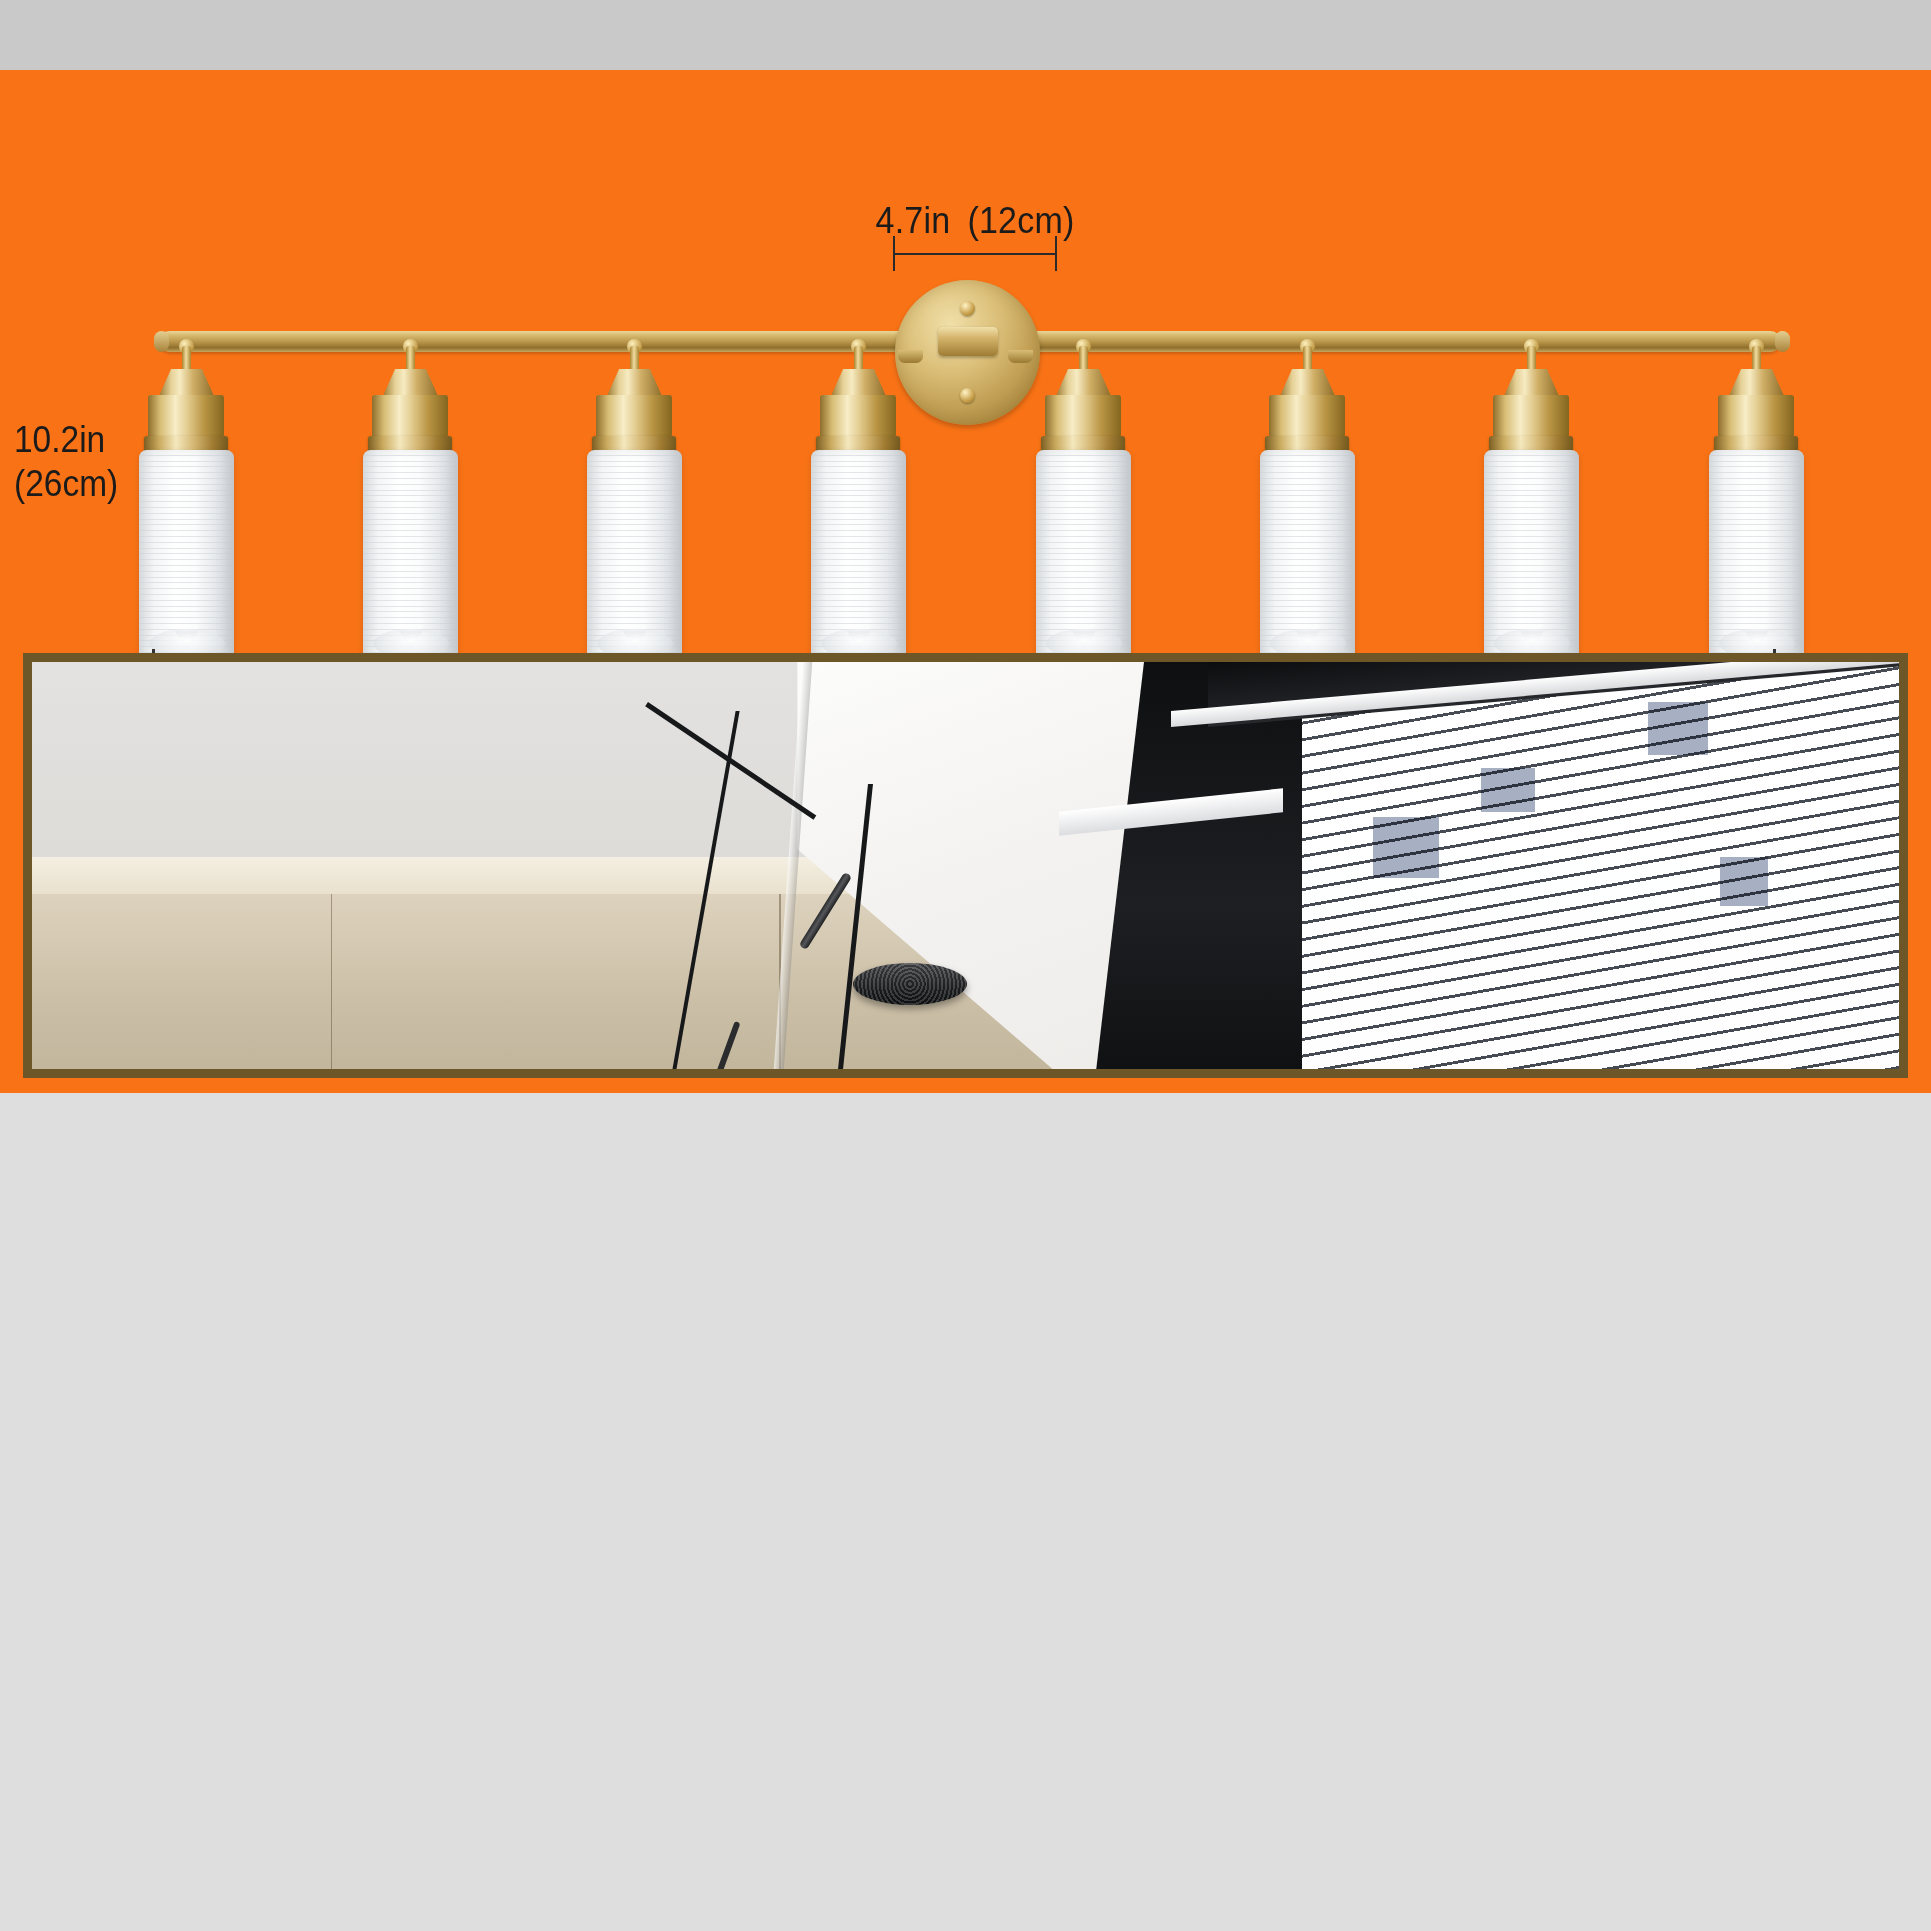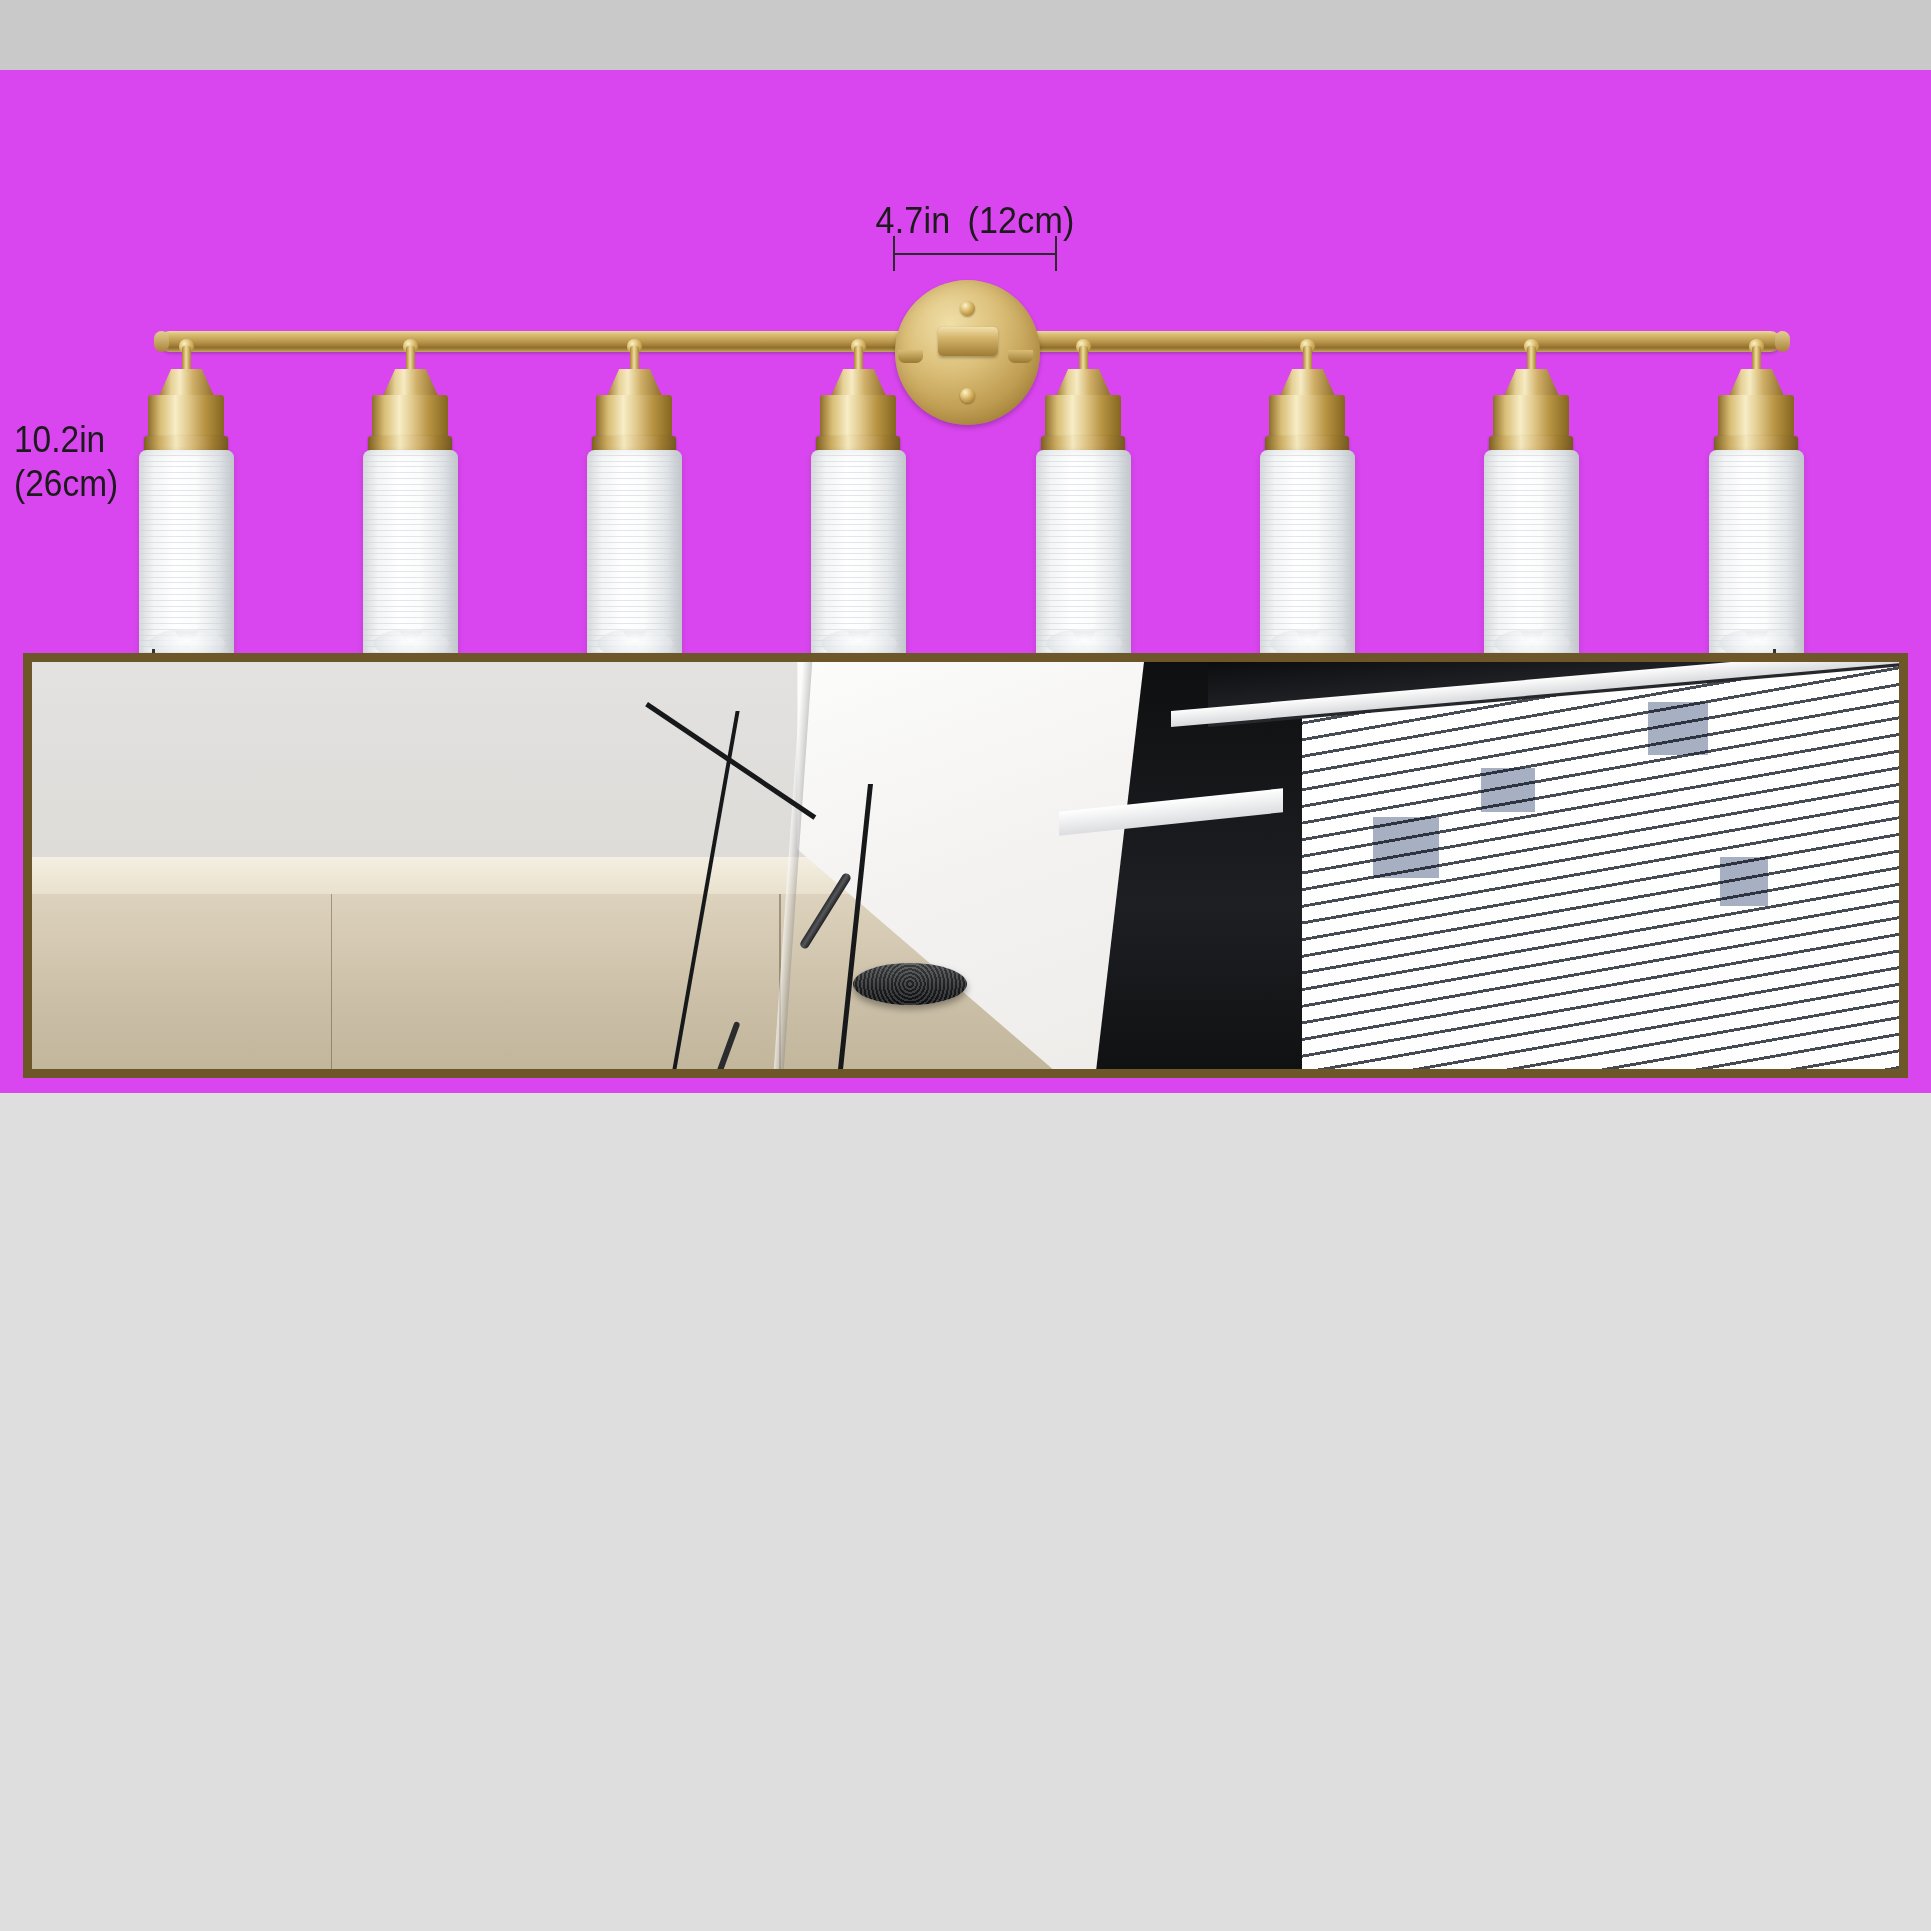--- a/index.html
+++ b/index.html
@@ -8,21 +8,21 @@
     width:1931px;height:1931px;overflow:hidden;
     font-family:"Liberation Sans","DejaVu Sans",sans-serif;
     background:#eaeaea;position:relative;
   }
   .page{position:relative;width:1931px;height:1931px;}
 
   
   .top-band{position:absolute;left:0;top:0;width:1931px;height:70px;background:#c9c9ca;}
 
   
-  .spec-section{position:absolute;left:0;top:70px;width:1931px;height:1023px;background:#d946ef;}
+  .spec-section{position:absolute;left:0;top:70px;width:1931px;height:1023px;background:#f97316;}
 
   
   .top-dim-label{
     position:absolute;left:830px;top:130px;width:290px;text-align:center;
     font-size:37px;color:#1b1b1b;letter-spacing:0.2px;white-space:nowrap;
     transform:scaleX(.92);transform-origin:center;
   }
   .top-dim-line{position:absolute;left:893px;top:183px;width:164px;height:1.9px;background:#2a2a2a;}
   .top-dim-tick-l{position:absolute;left:893px;top:166px;width:1.9px;height:35px;background:#2a2a2a;}
   .top-dim-tick-r{position:absolute;left:1055px;top:166px;width:1.9px;height:35px;background:#2a2a2a;}

